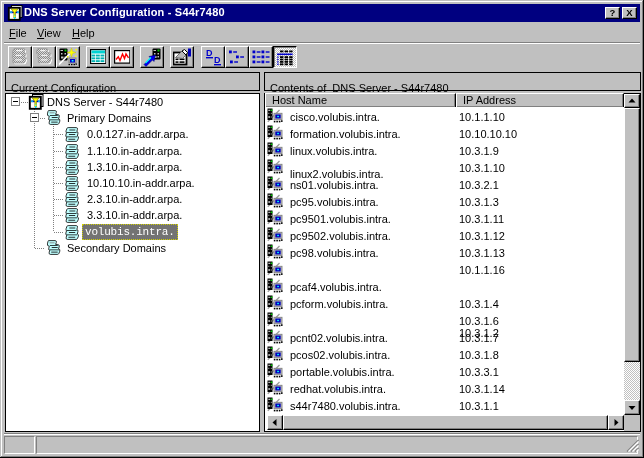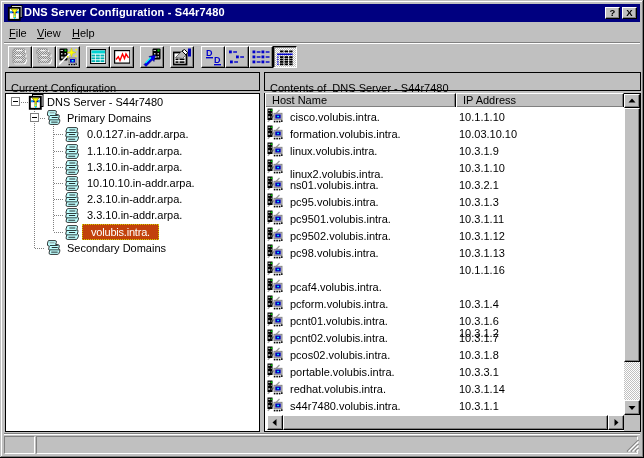--- a/index.html
+++ b/index.html
@@ -327,21 +327,21 @@
       </svg>
 <div class="abs trlabel" style="left:82px;top:116px;">3.3.10.in-addr.arpa.</div>
 <svg width="16" height="15" viewBox="0 0 16 15" style="position:absolute;left:59px;top:132px;">
         <path d="M4.2 0.6 L12.3 0.6 Q14 0.8 13.4 2.6 L12.8 4.5 Q14.4 4.7 13.9 6.7 L13.3 9 Q14.9 9.3 14.4 11.3 L13.4 13.6 Q13.1 14.4 12 14.4 L3.3 14.4 Q1.6 14.2 2.2 12.2 L2.8 10.2 Q1.3 9.9 1.9 7.9 L2.5 5.9 Q1.6 5.1 2.2 3.4 L2.9 1.4 Q3.2 0.6 4.2 0.6 Z" fill="#bfffff" stroke="#000" stroke-width="0.8"></path>
         <rect x="5.3" y="2.6" width="6" height="0.8" fill="#000"></rect>
         <path d="M2.9 5 L12.7 5 L12.5 5.8 L2.7 5.8 Z" fill="#000"></path>
         <rect x="4.9" y="7.2" width="6.3" height="0.8" fill="#000"></rect>
         <path d="M2.5 9.5 L13.2 9.5 L13 10.3 L2.3 10.3 Z" fill="#000"></path>
         <rect x="4.4" y="11.8" width="6.8" height="0.8" fill="#000"></rect>
       </svg>
-<div class="abs trlabel" style="left:77px;top:131px;background:#c2410c;color:#fff;padding:1px 8px;border:1px dotted #d0d000;line-height:12px;letter-spacing:-0.2px;">volubis.intra.</div>
+<div class="abs trlabel" style="left:77px;top:131px;background:#737373;color:#fff;padding:1px 2px;border:1px dotted #d0d000;line-height:12px;letter-spacing:-0.2px;font-family:Liberation Mono, monospace;">volubis.intra.</div>
 <svg width="17" height="16" viewBox="0 0 17 16" style="position:absolute;left:40px;top:147px;">
         <path d="M3.5 0.6 L10.2 0.6 Q11.9 0.8 11.3 2.6 L10.6 4.4 L12.9 4.6 Q14.8 4.8 14.2 6.8 L13.6 8.9 Q15.3 9.2 14.8 11.2 L13.8 13.6 Q13.5 14.4 12.4 14.4 L5.3 14.4 Q3.6 14.2 4.2 12.2 L4.7 10.4 Q3.2 10.1 3.8 8.1 L4.3 6.3 Q2 5.9 2.4 3.9 L3 1.4 Q3.3 0.6 3.5 0.6 Z" fill="#bfffff" stroke="#000" stroke-width="0.8"></path>
         <rect x="4.6" y="2.4" width="5" height="0.9" fill="#808080"></rect>
         <path d="M4.9 5 L12.9 5 L12.7 5.8 L4.8 5.8 Z" fill="#000"></path>
         <rect x="6.7" y="7.1" width="6" height="0.8" fill="#000"></rect>
         <path d="M4.5 9.5 L14 9.5 L13.8 10.3 L4.3 10.3 Z" fill="#000"></path>
         <rect x="6.2" y="11.7" width="6.5" height="0.8" fill="#000"></rect>
       </svg>
 <div class="abs trlabel" style="left:62px;top:149px;">Secondary Domains</div>
   </div>
@@ -385,21 +385,21 @@
         <rect x="8.3" y="6.5" width="5.4" height="4" fill="#0000bb"></rect>
         <rect x="10.2" y="7.8" width="1.7" height="1.4" fill="#00ffff"></rect>
         <g fill="#000">
           <rect x="6.8" y="12.8" width="1.6" height="1.6"></rect>
           <rect x="9.3" y="12.8" width="1.6" height="1.6"></rect>
           <rect x="11.8" y="12.8" width="1.6" height="1.6"></rect>
           <rect x="14" y="12.3" width="1.6" height="1.6"></rect>
         </g>
       </svg>
 <div class="abs lrow" style="left:25px;top:21px;">formation.volubis.intra.</div>
-<div class="abs lrow" style="left:194px;top:21px;">10.03.10.10</div>
+<div class="abs lrow" style="left:194px;top:21px;">10.10.10.10</div>
 <svg width="17" height="15" viewBox="0 0 17 15" style="position:absolute;left:2px;top:35px;">
         <line x1="0.8" y1="13.8" x2="12.5" y2="2" stroke="#9a9a9a" stroke-width="1.3"></line>
         <rect x="0.5" y="0.5" width="5" height="11.5" fill="#000"></rect>
         <rect x="1.3" y="1.8" width="2" height="1" fill="#e0e0e0"></rect>
         <rect x="3.8" y="1.5" width="1.6" height="1.6" fill="#00cc00"></rect>
         <rect x="1.3" y="4.8" width="1" height="1" fill="#c0c0c0"></rect>
         <rect x="3.8" y="4.8" width="1" height="1" fill="#c0c0c0"></rect>
         <rect x="1.3" y="8.3" width="1.8" height="1.4" fill="#e0e0e0"></rect>
         <rect x="3.8" y="8.5" width="1" height="1" fill="#c0c0c0"></rect>
         <rect x="7" y="5.3" width="8" height="6.4" fill="#c0c0c0" stroke="#808080" stroke-width="0.9"></rect>
@@ -614,21 +614,20 @@
         <rect x="7" y="5.3" width="8" height="6.4" fill="#c0c0c0" stroke="#808080" stroke-width="0.9"></rect>
         <rect x="8.3" y="6.5" width="5.4" height="4" fill="#0000bb"></rect>
         <rect x="10.2" y="7.8" width="1.7" height="1.4" fill="#00ffff"></rect>
         <g fill="#000">
           <rect x="6.8" y="12.8" width="1.6" height="1.6"></rect>
           <rect x="9.3" y="12.8" width="1.6" height="1.6"></rect>
           <rect x="11.8" y="12.8" width="1.6" height="1.6"></rect>
           <rect x="14" y="12.3" width="1.6" height="1.6"></rect>
         </g>
       </svg>
-<div class="abs lrow" style="left:25px;top:208px;">pcnt01.volubis.intra.</div>
 <div class="abs lrow" style="left:194px;top:208px;">10.3.1.6</div>
 <svg width="17" height="15" viewBox="0 0 17 15" style="position:absolute;left:2px;top:222px;">
         <line x1="0.8" y1="13.8" x2="12.5" y2="2" stroke="#9a9a9a" stroke-width="1.3"></line>
         <rect x="0.5" y="0.5" width="5" height="11.5" fill="#000"></rect>
         <rect x="1.3" y="1.8" width="2" height="1" fill="#e0e0e0"></rect>
         <rect x="3.8" y="1.5" width="1.6" height="1.6" fill="#00cc00"></rect>
         <rect x="1.3" y="4.8" width="1" height="1" fill="#c0c0c0"></rect>
         <rect x="3.8" y="4.8" width="1" height="1" fill="#c0c0c0"></rect>
         <rect x="1.3" y="8.3" width="1.8" height="1.4" fill="#e0e0e0"></rect>
         <rect x="3.8" y="8.5" width="1" height="1" fill="#c0c0c0"></rect>

